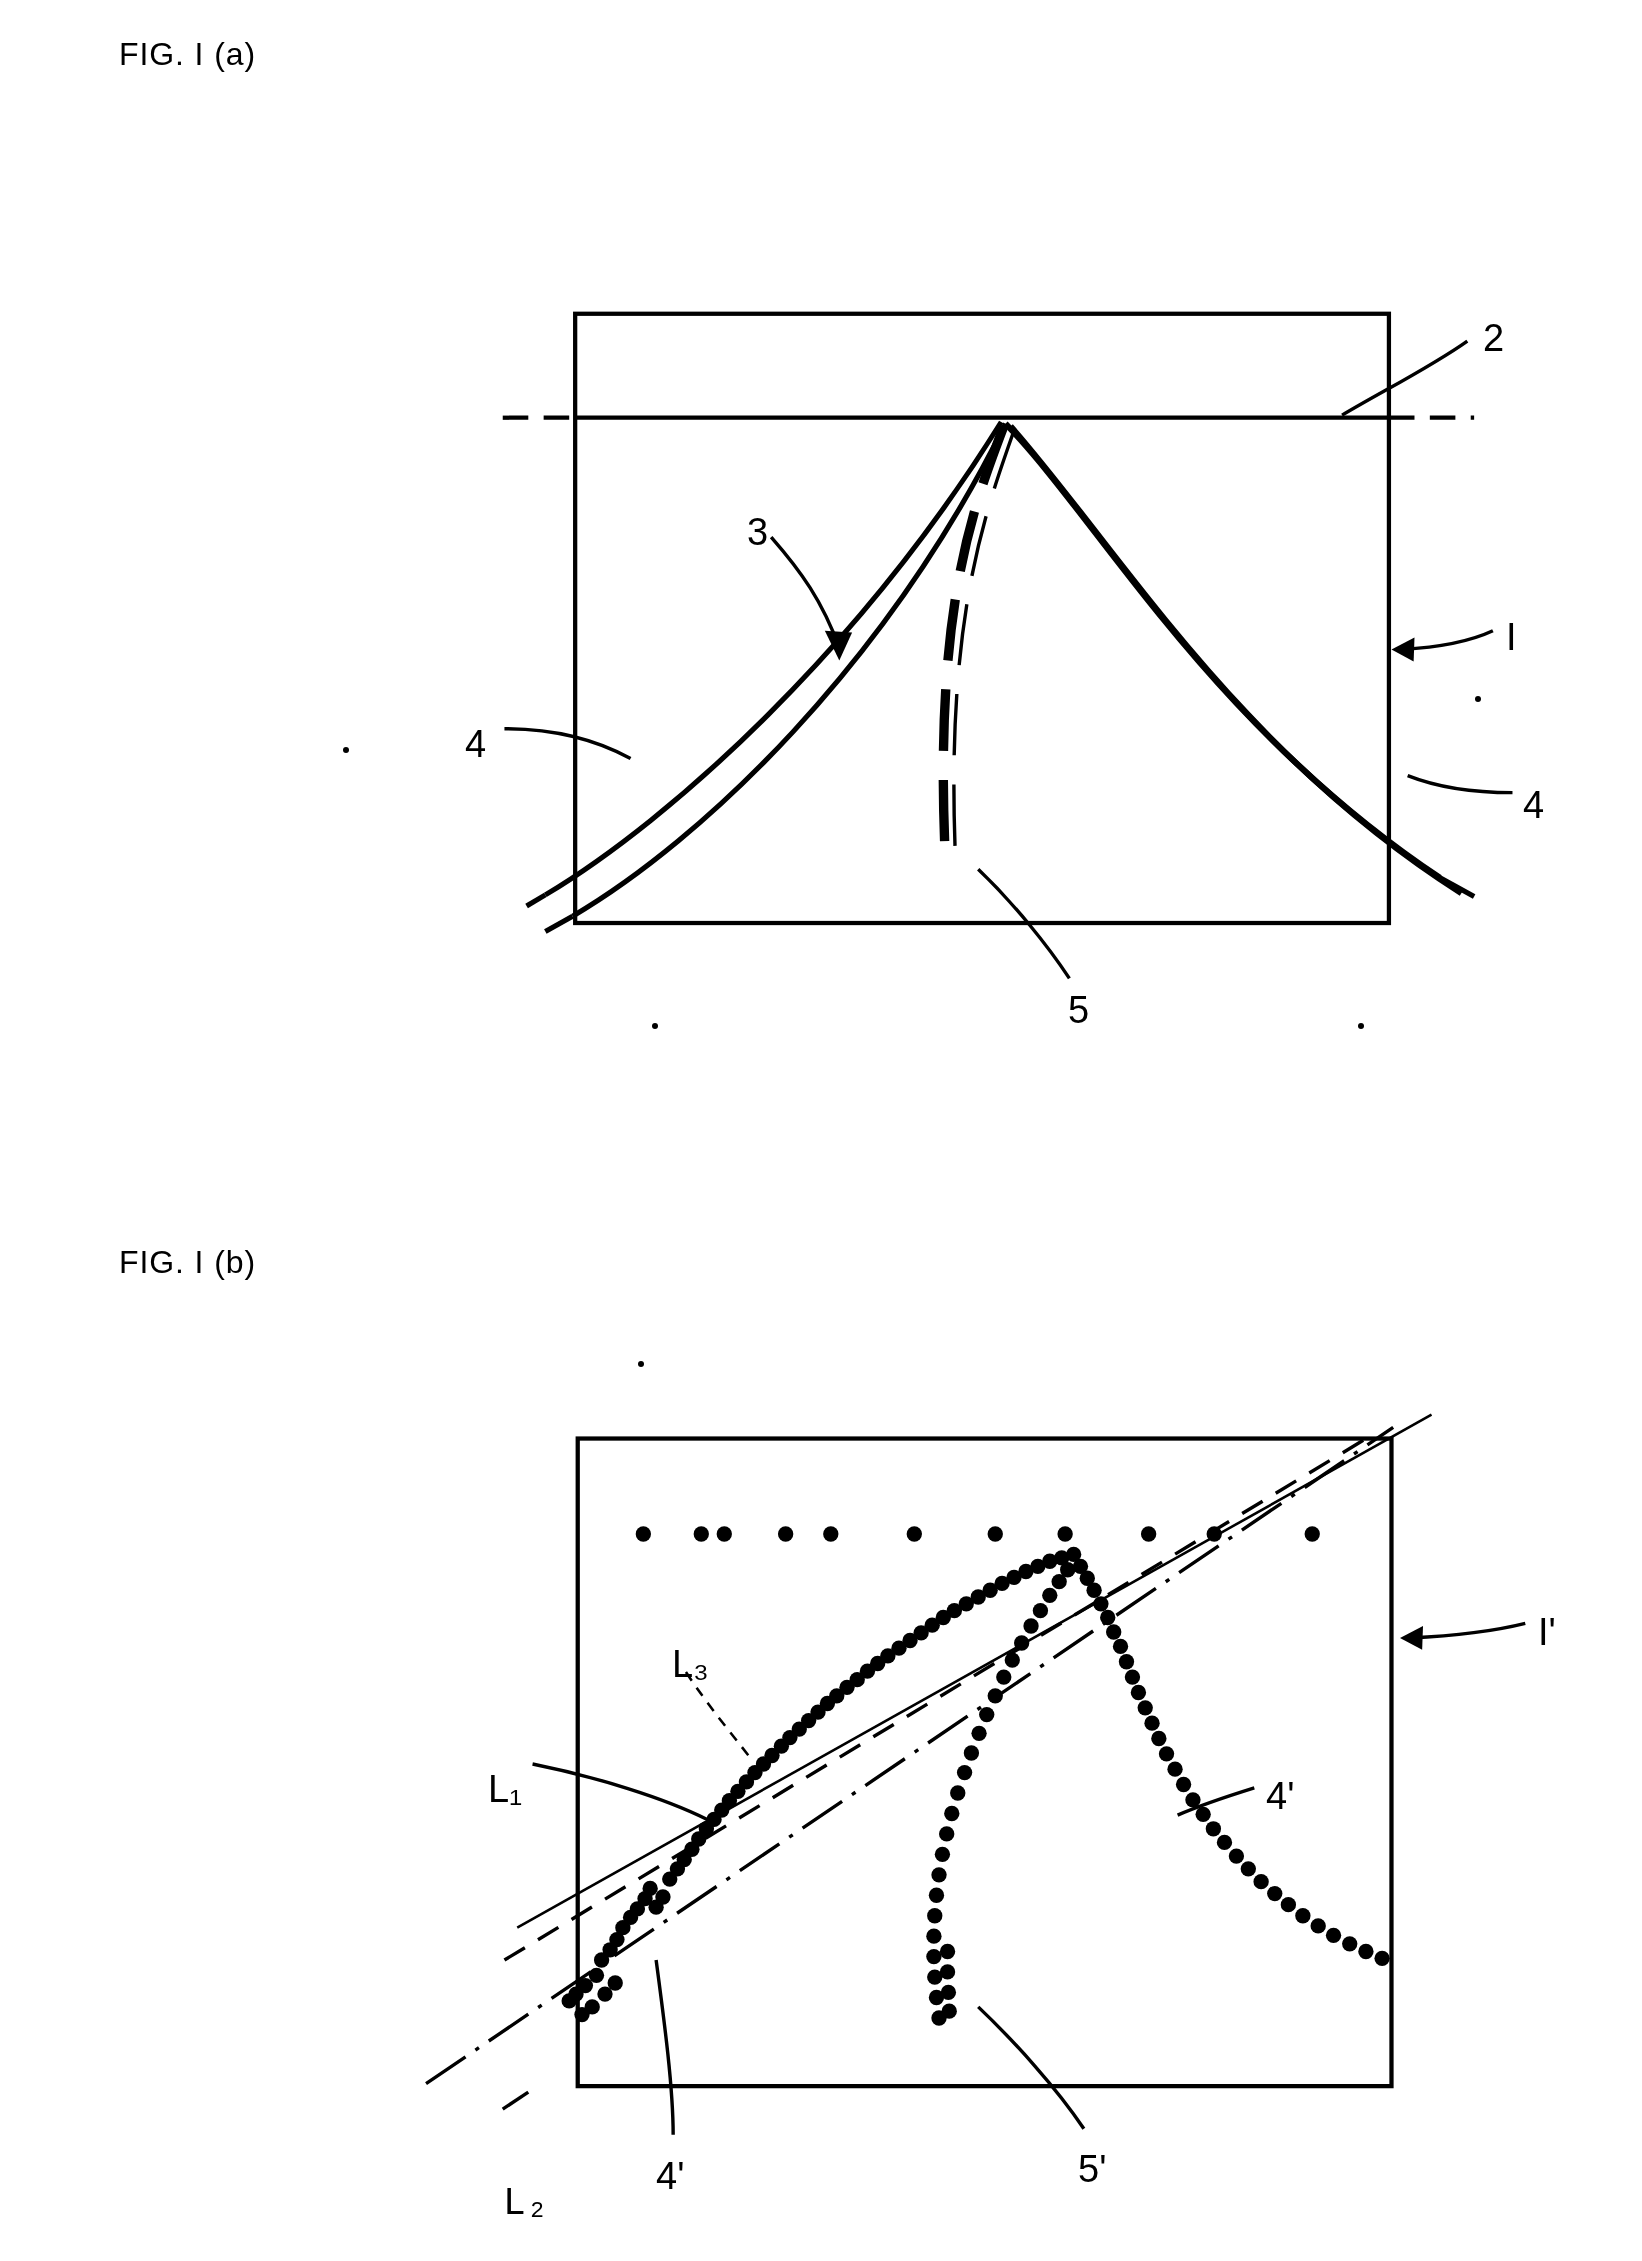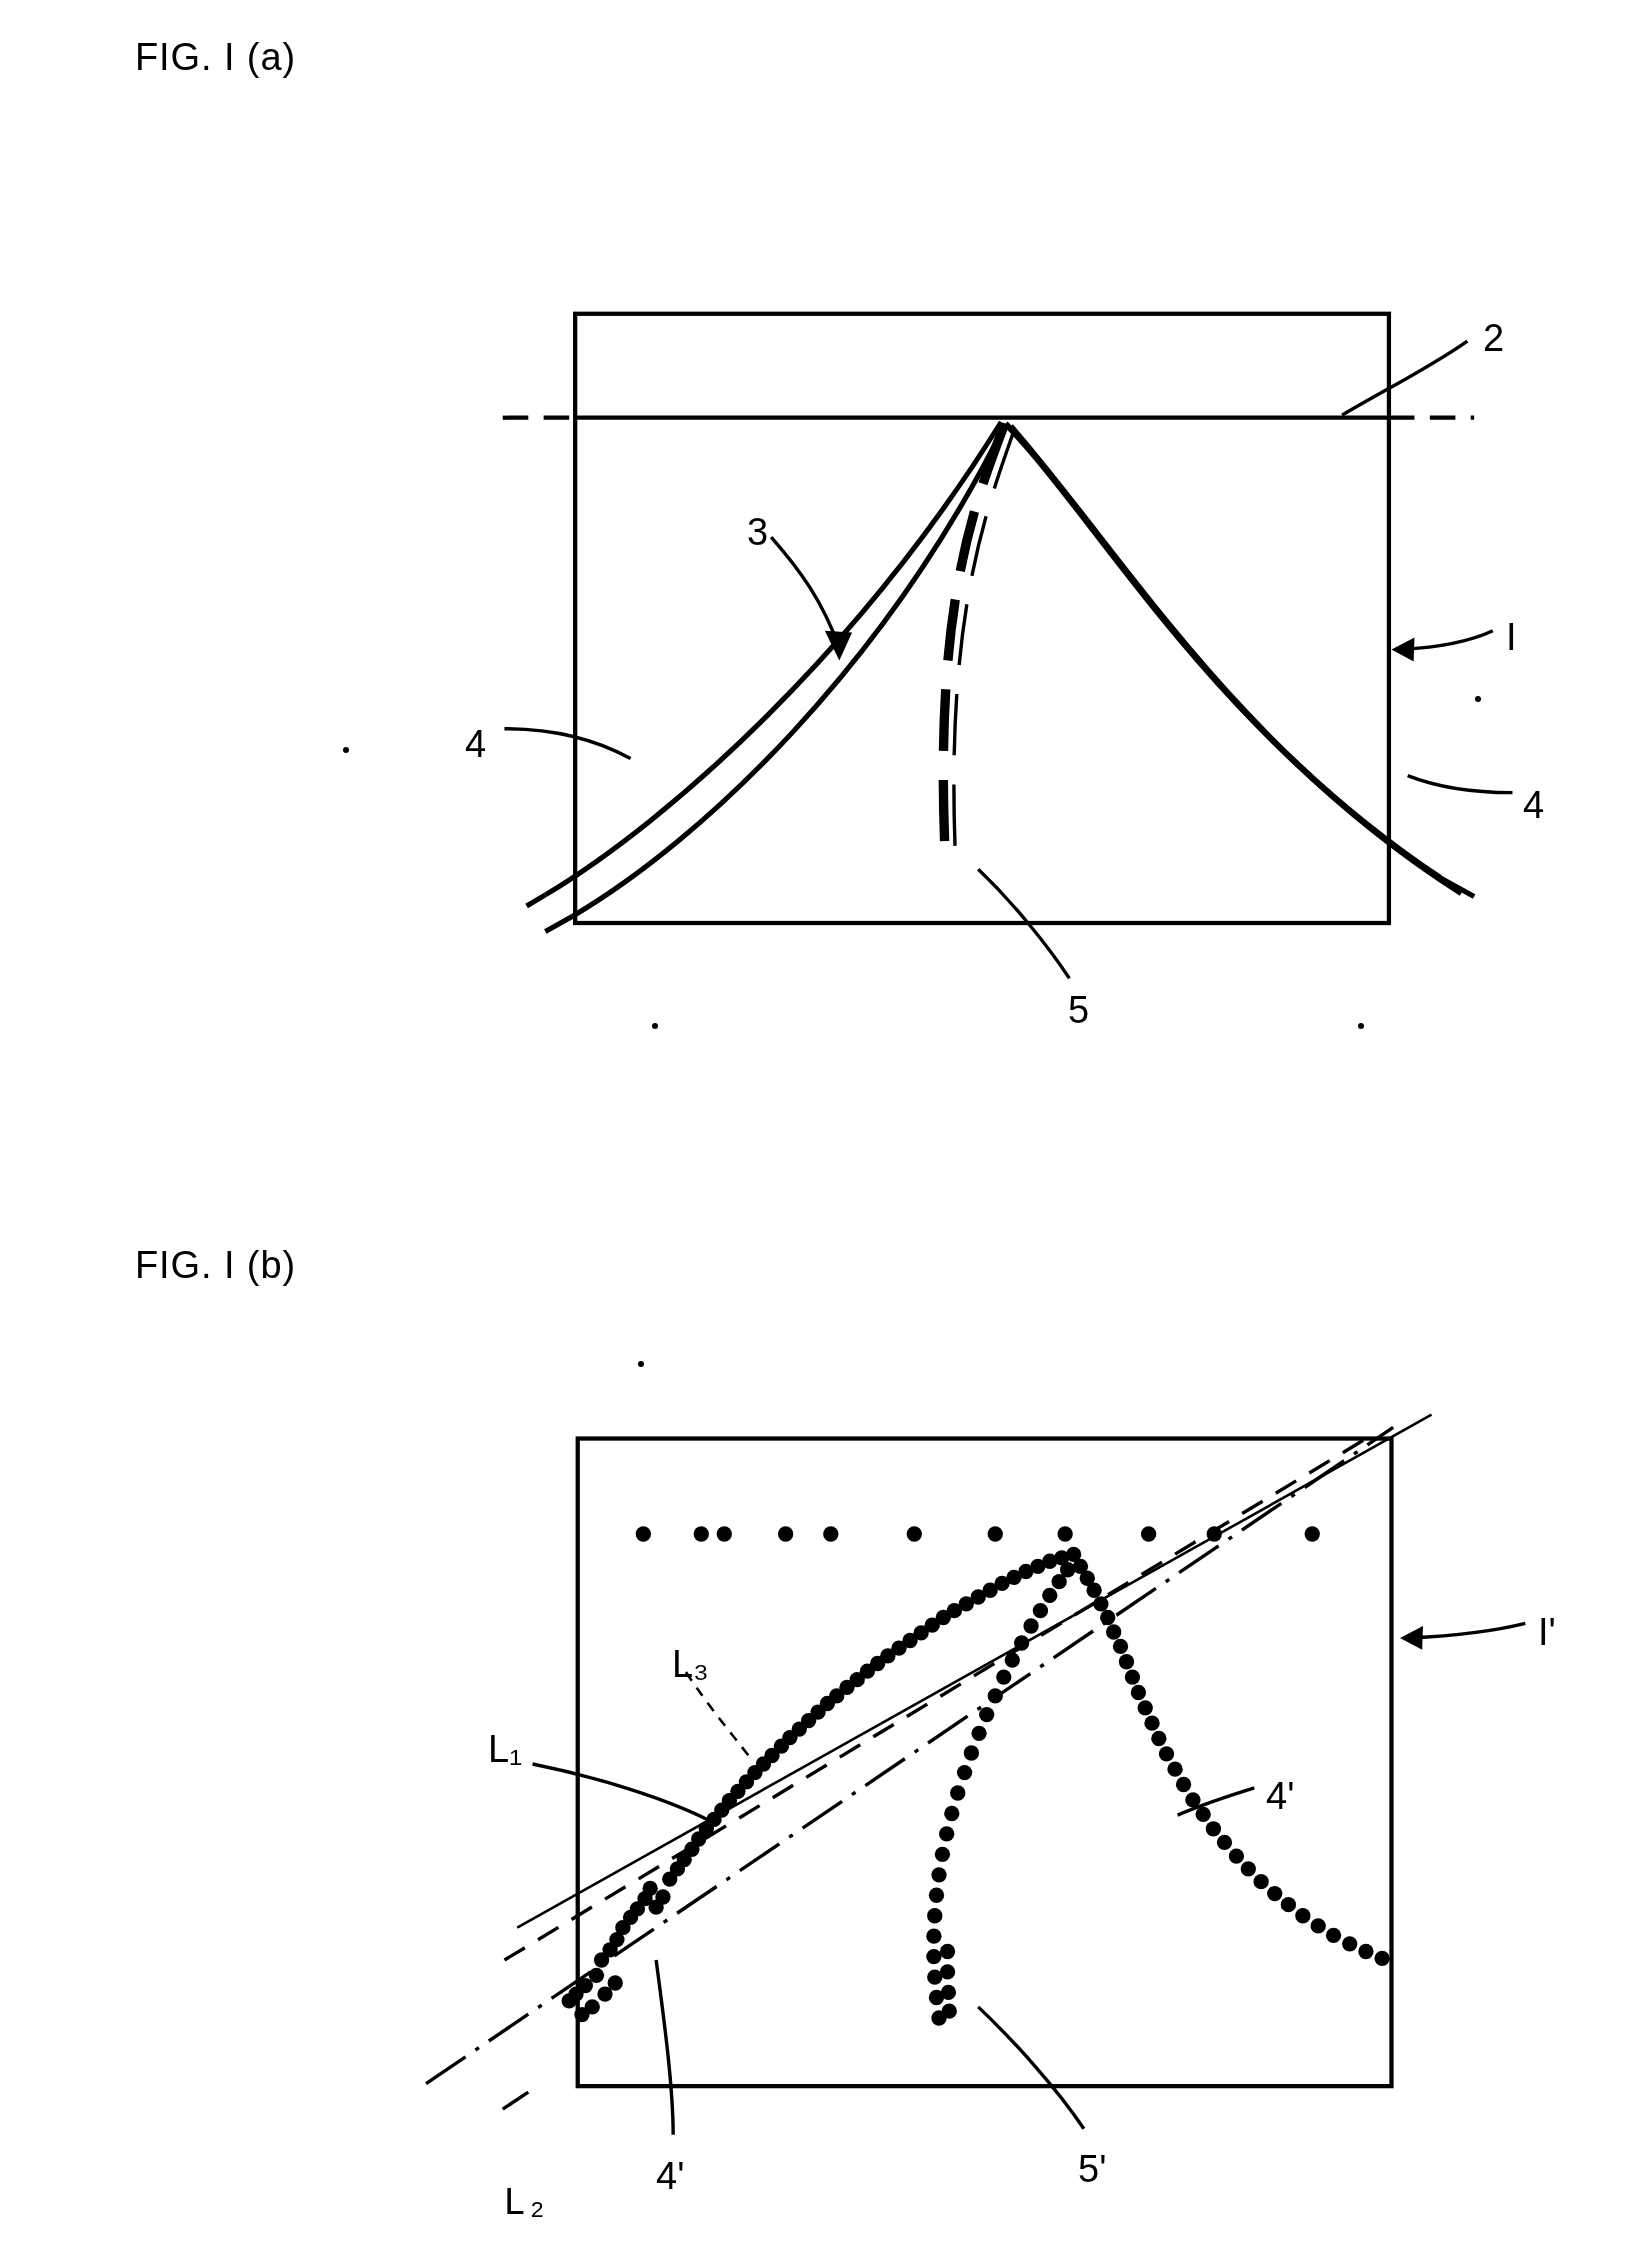--- a/index.html
+++ b/index.html
@@ -10,25 +10,24 @@
   body {
     width: 1642px;
     height: 2261px;
     position: relative;
     font-family: "Liberation Sans", sans-serif;
     color: #000000;
     overflow: hidden;
   }
   .fig-caption {
     position: absolute;
-    font-size: 38px;
+    font-size: 32px;
     letter-spacing: 0.9px;
     color: #000;
     white-space: nowrap;
-    margin-left: 16px;
   }
   #fig-a-caption { left: 119px; top: 36px; }
   #fig-b-caption { left: 119px; top: 1244px; }
 
   .panel-svg {
     position: absolute;
     left: 0;
     top: 0;
     width: 1642px;
     height: 2261px;
@@ -265,21 +264,21 @@
 
   <div class="lead-label" style="left:1483px; top:317px;">2</div>
   <div class="lead-label" style="left:747px; top:511px;">3</div>
   <div class="lead-label" style="left:1506px; top:616px;">I</div>
   <div class="lead-label" style="left:465px; top:723px;">4</div>
   <div class="lead-label" style="left:1523px; top:784px;">4</div>
   <div class="lead-label" style="left:1068px; top:989px;">5</div>
 
   <div class="lead-label" style="left:1538px; top:1611px;">I'</div>
   <div class="lead-label" style="left:672px; top:1643px;">L₃</div>
-  <div class="lead-label" style="left:488px; top:1728px;">L₁</div>
+  <div class="lead-label" style="left:488px; top:1768px;">L₁</div>
   <div class="lead-label" style="left:1266px; top:1775px;">4'</div>
   <div class="lead-label" style="left:656px; top:2155px;">4'</div>
   <div class="lead-label" style="left:1078px; top:2148px;">5'</div>
   <div class="lead-label" style="left:503px; top:2182px;font-family:Liberation Mono, monospace;">L₂</div>
 
   <div class="dot-speck" style="left:343px; top:747px;"></div>
   <div class="dot-speck" style="left:1475px; top:696px;"></div>
   <div class="dot-speck" style="left:652px; top:1023px;"></div>
   <div class="dot-speck" style="left:1358px; top:1023px;"></div>
   <div class="dot-speck" style="left:638px; top:1361px;"></div>

